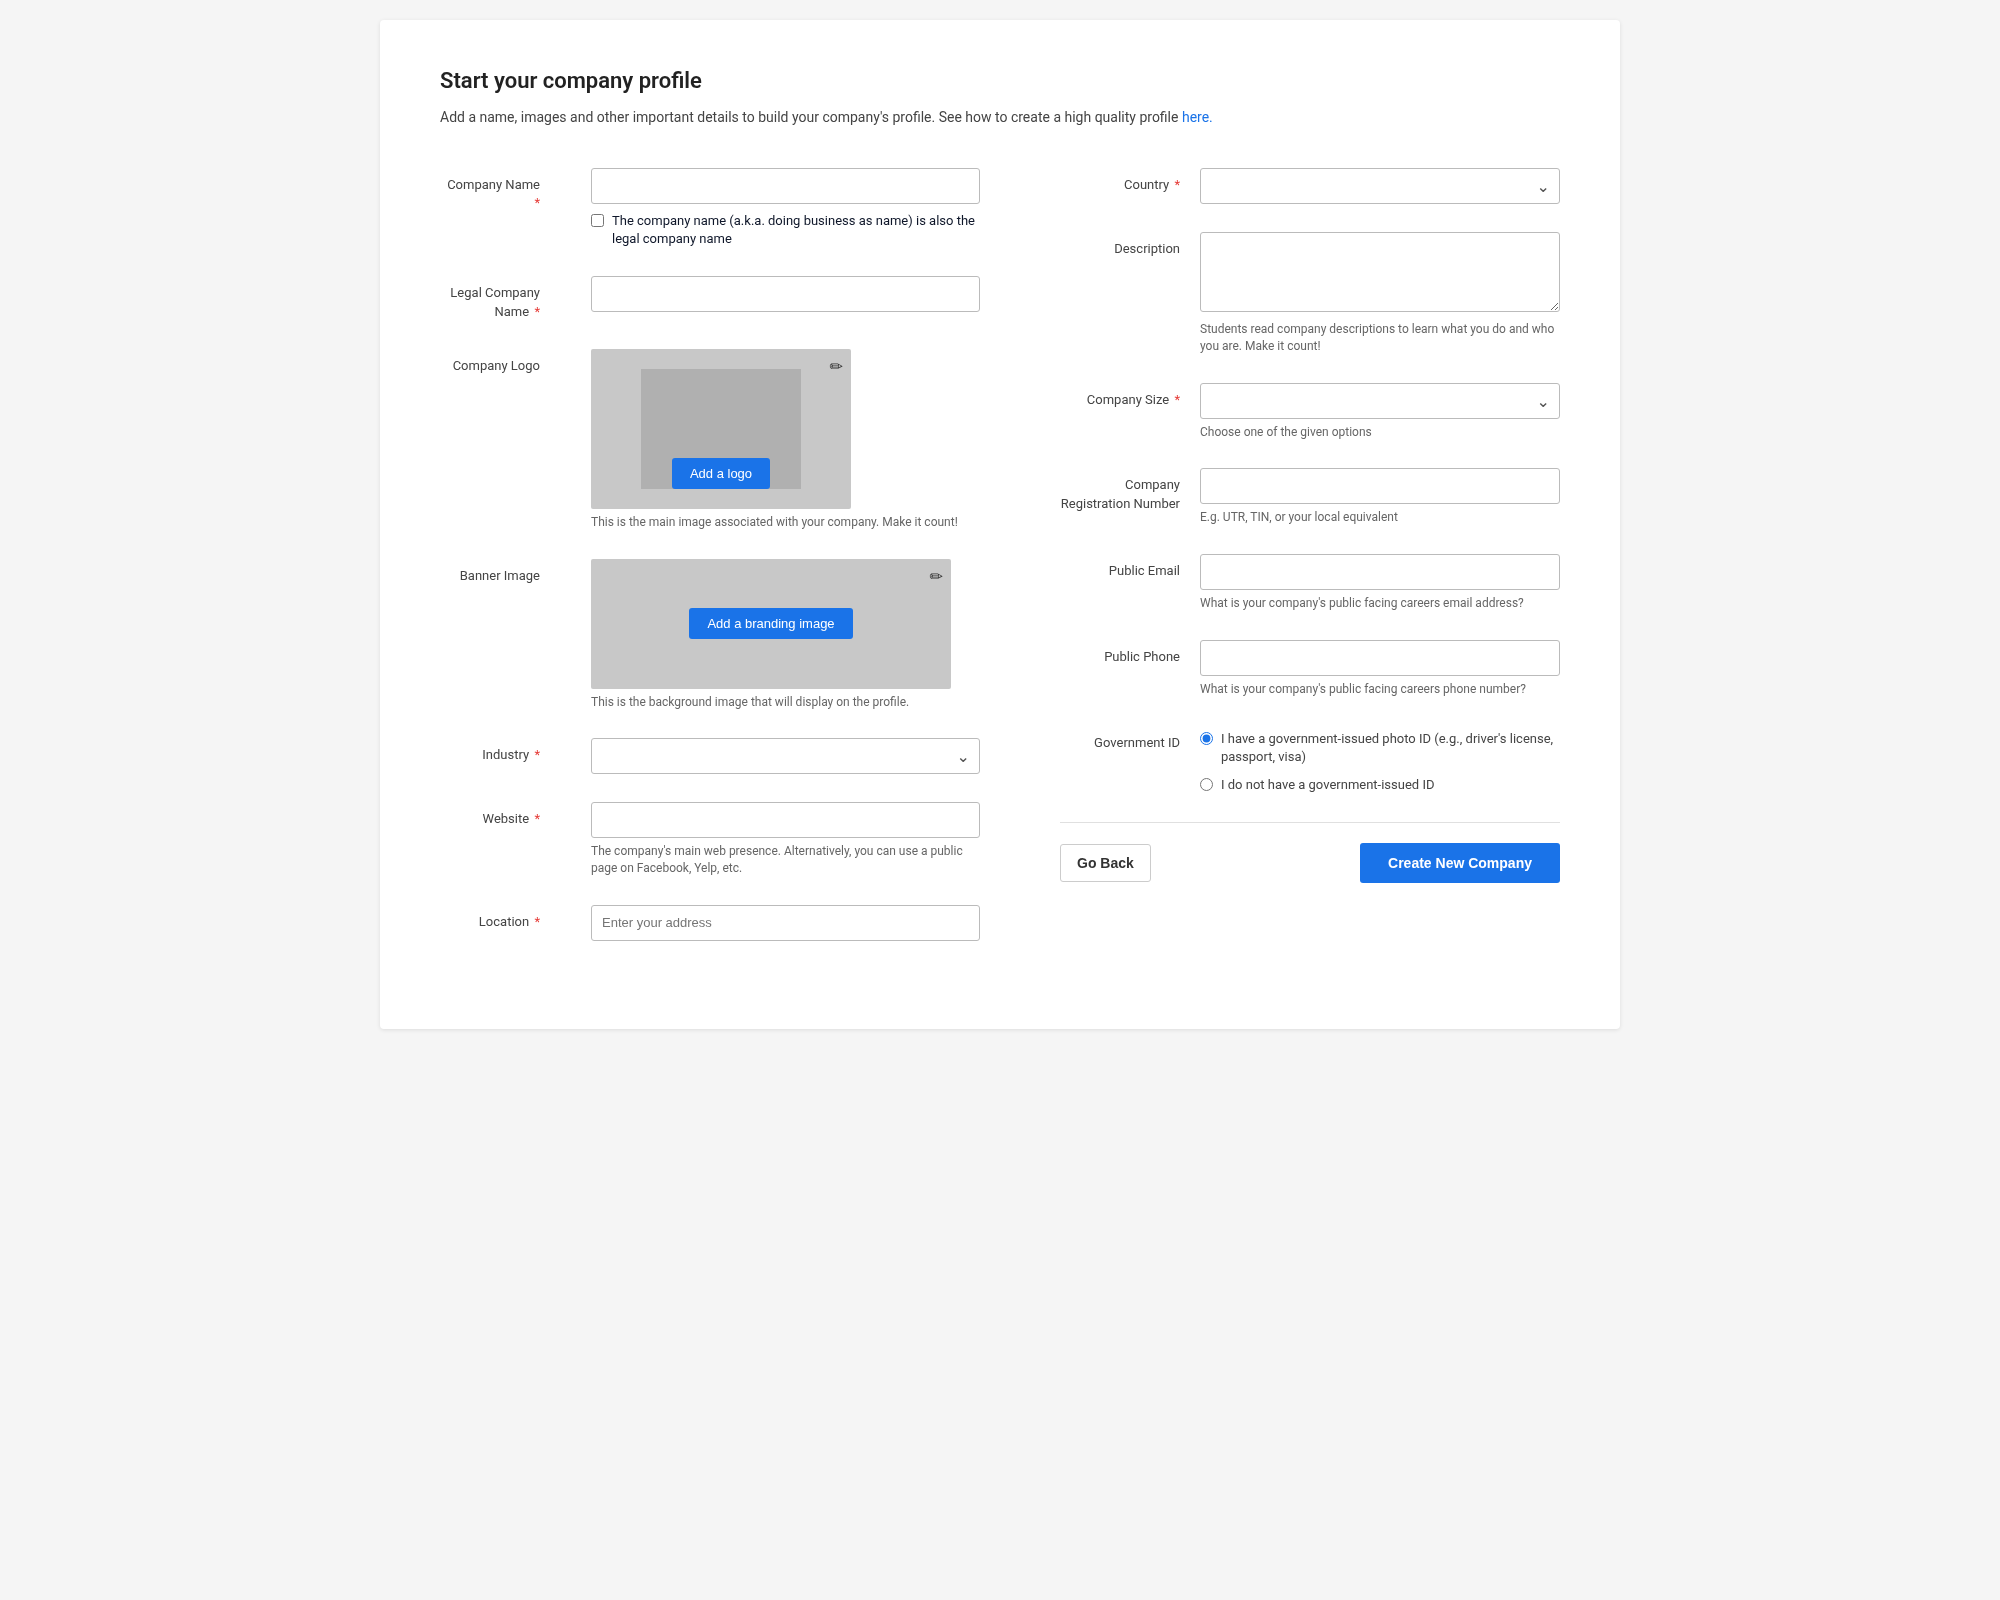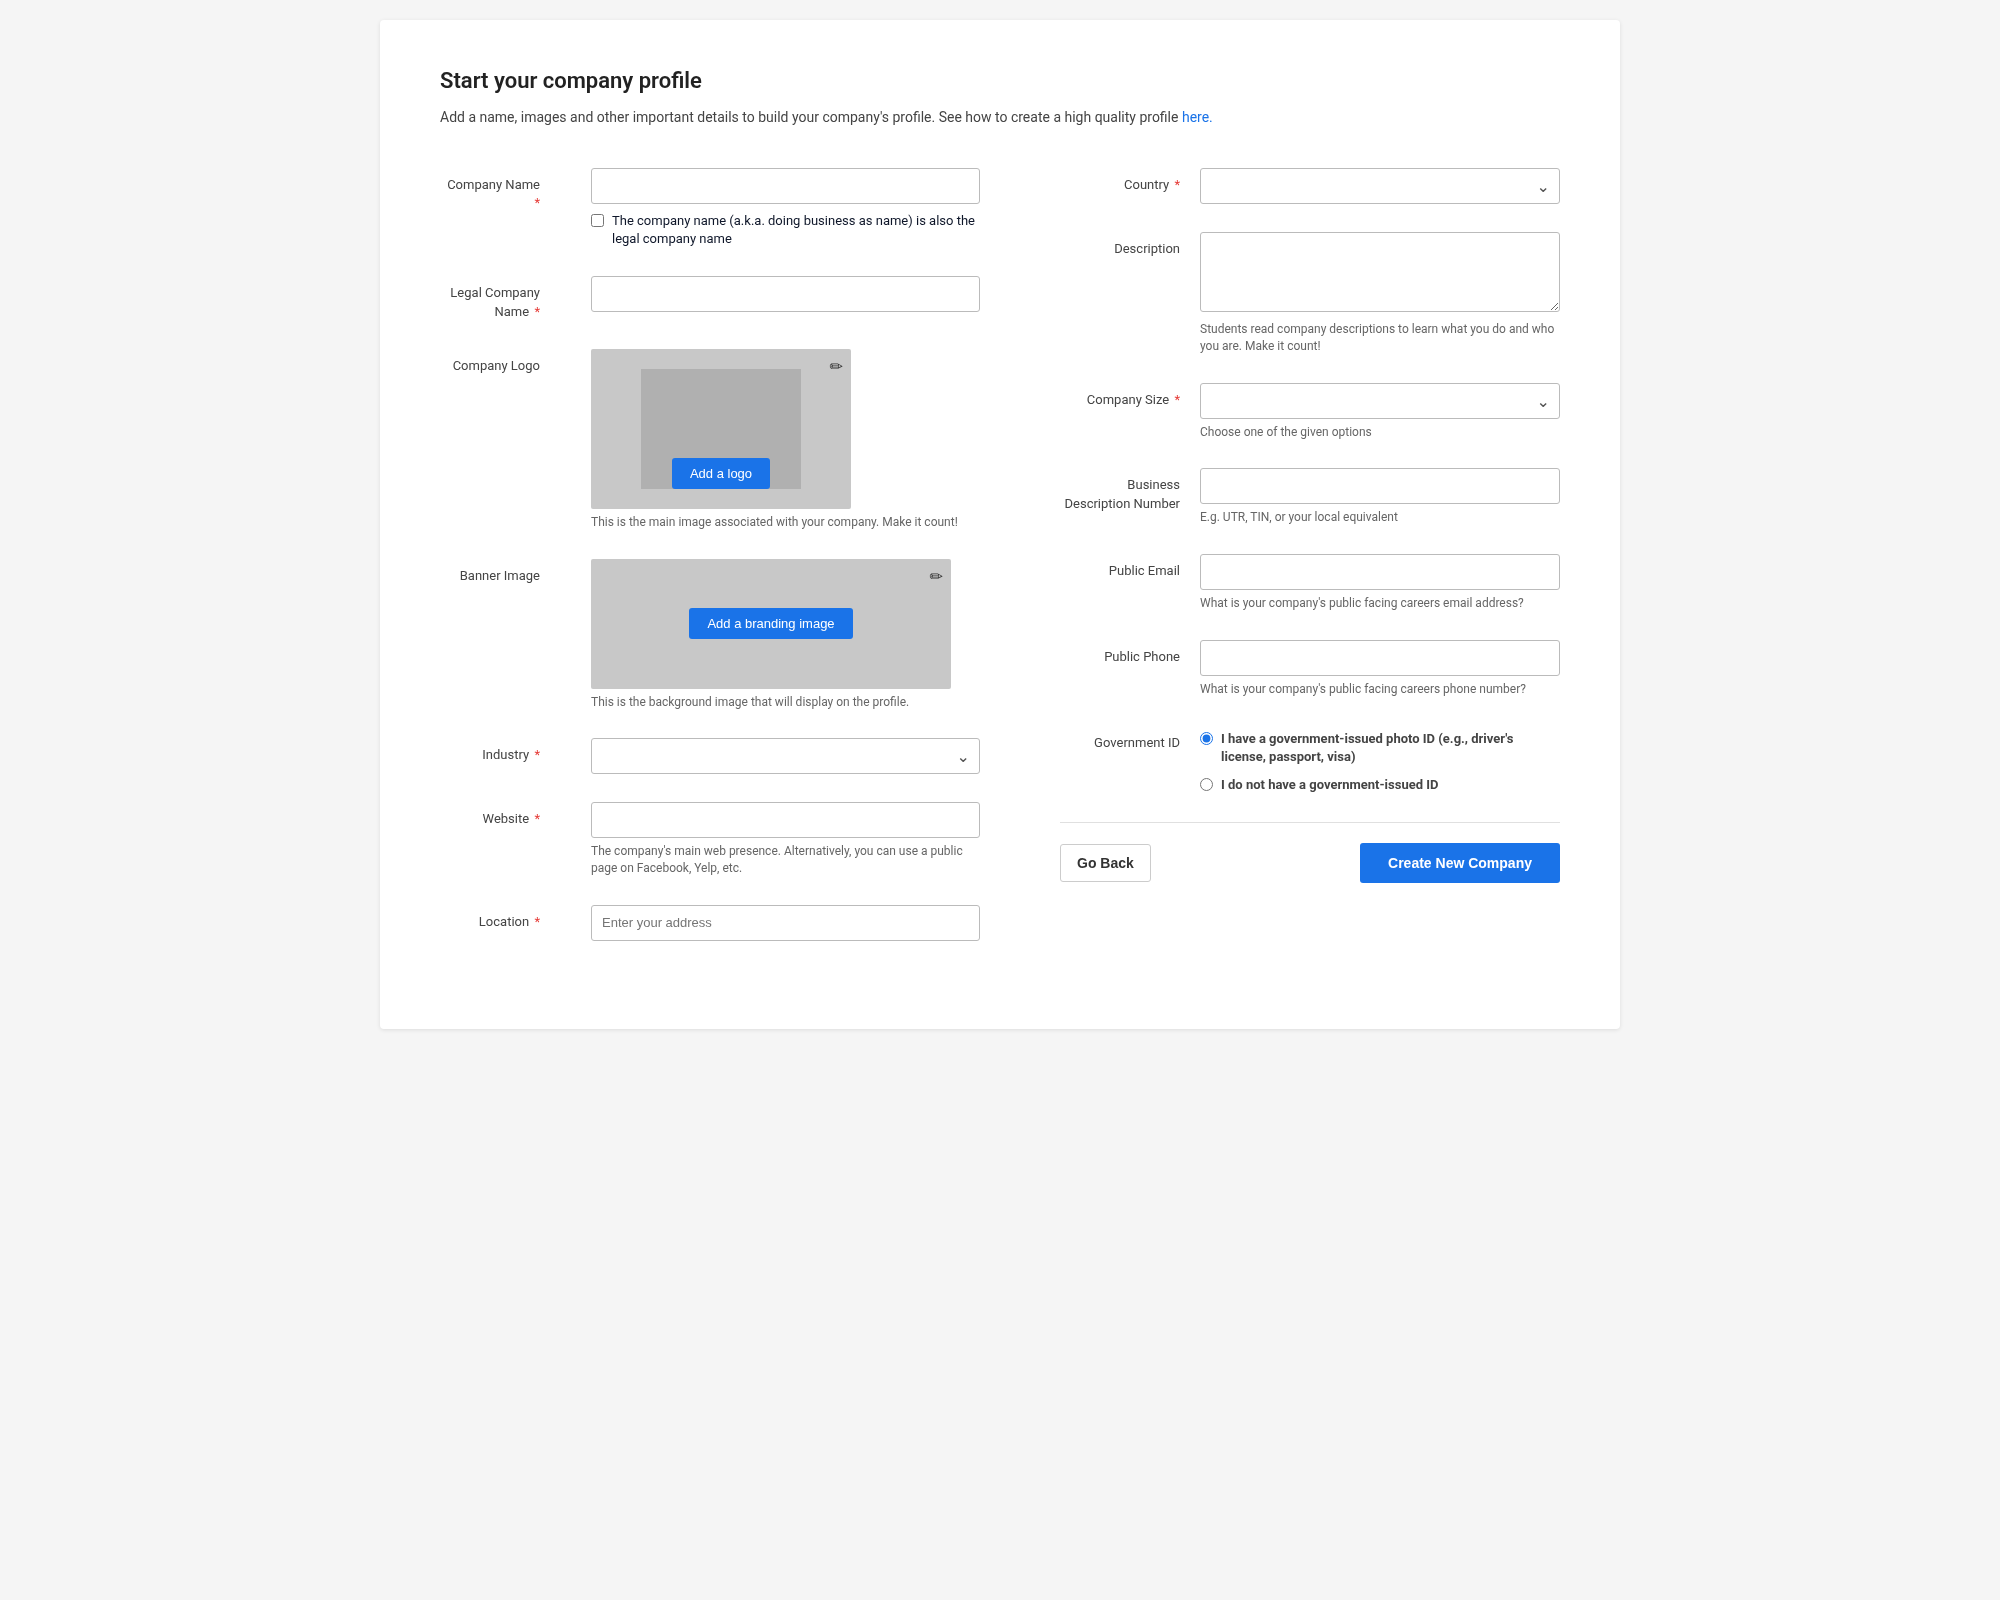--- a/index.html
+++ b/index.html
@@ -216,21 +216,20 @@
     }
     .radio-option input[type="radio"] {
       margin-top: 2px;
       accent-color: #1a73e8;
       flex-shrink: 0;
     }
     .radio-label {
       font-size: 13px;
       color: #444;
       line-height: 1.4;
-      font-weight: bold;
     }
     .footer-actions {
       display: flex;
       justify-content: space-between;
       align-items: center;
       margin-top: 20px;
       padding-top: 20px;
       border-top: 1px solid #e0e0e0;
     }
     .btn-go-back {
@@ -421,21 +420,21 @@
               <option value="1000+">1000+</option>
             </select>
             <span class="chevron">⌄</span>
           </div>
           <p class="field-hint">Choose one of the given options</p>
         </div>
       </div>
 
       <div class="right-form-row">
         <div class="right-form-label">
-          <span>Business Description Number</span>
+          <span>Company Registration Number</span>
         </div>
         <div class="right-form-field">
           <input type="text" class="form-input" style="">
           <p class="field-hint">E.g. UTR, TIN, or your local equivalent</p>
         </div>
       </div>
 
       <div class="right-form-row">
         <div class="right-form-label">
           <span>Public Email</span>

